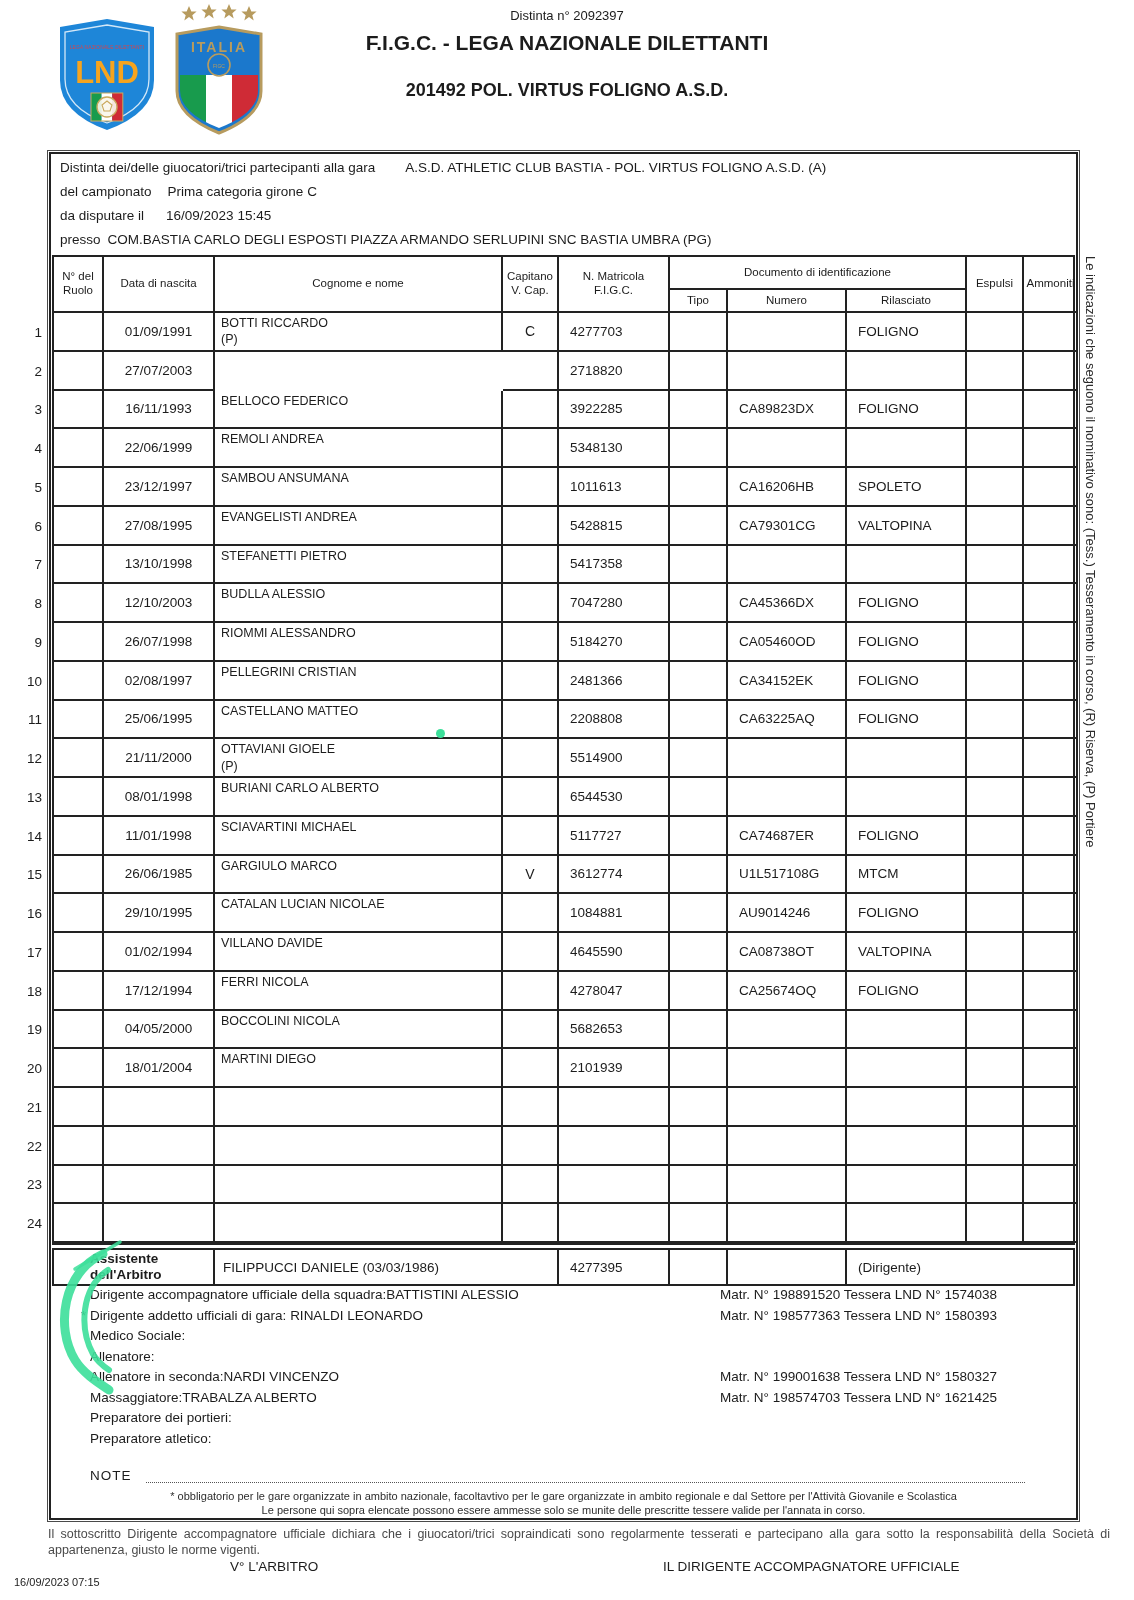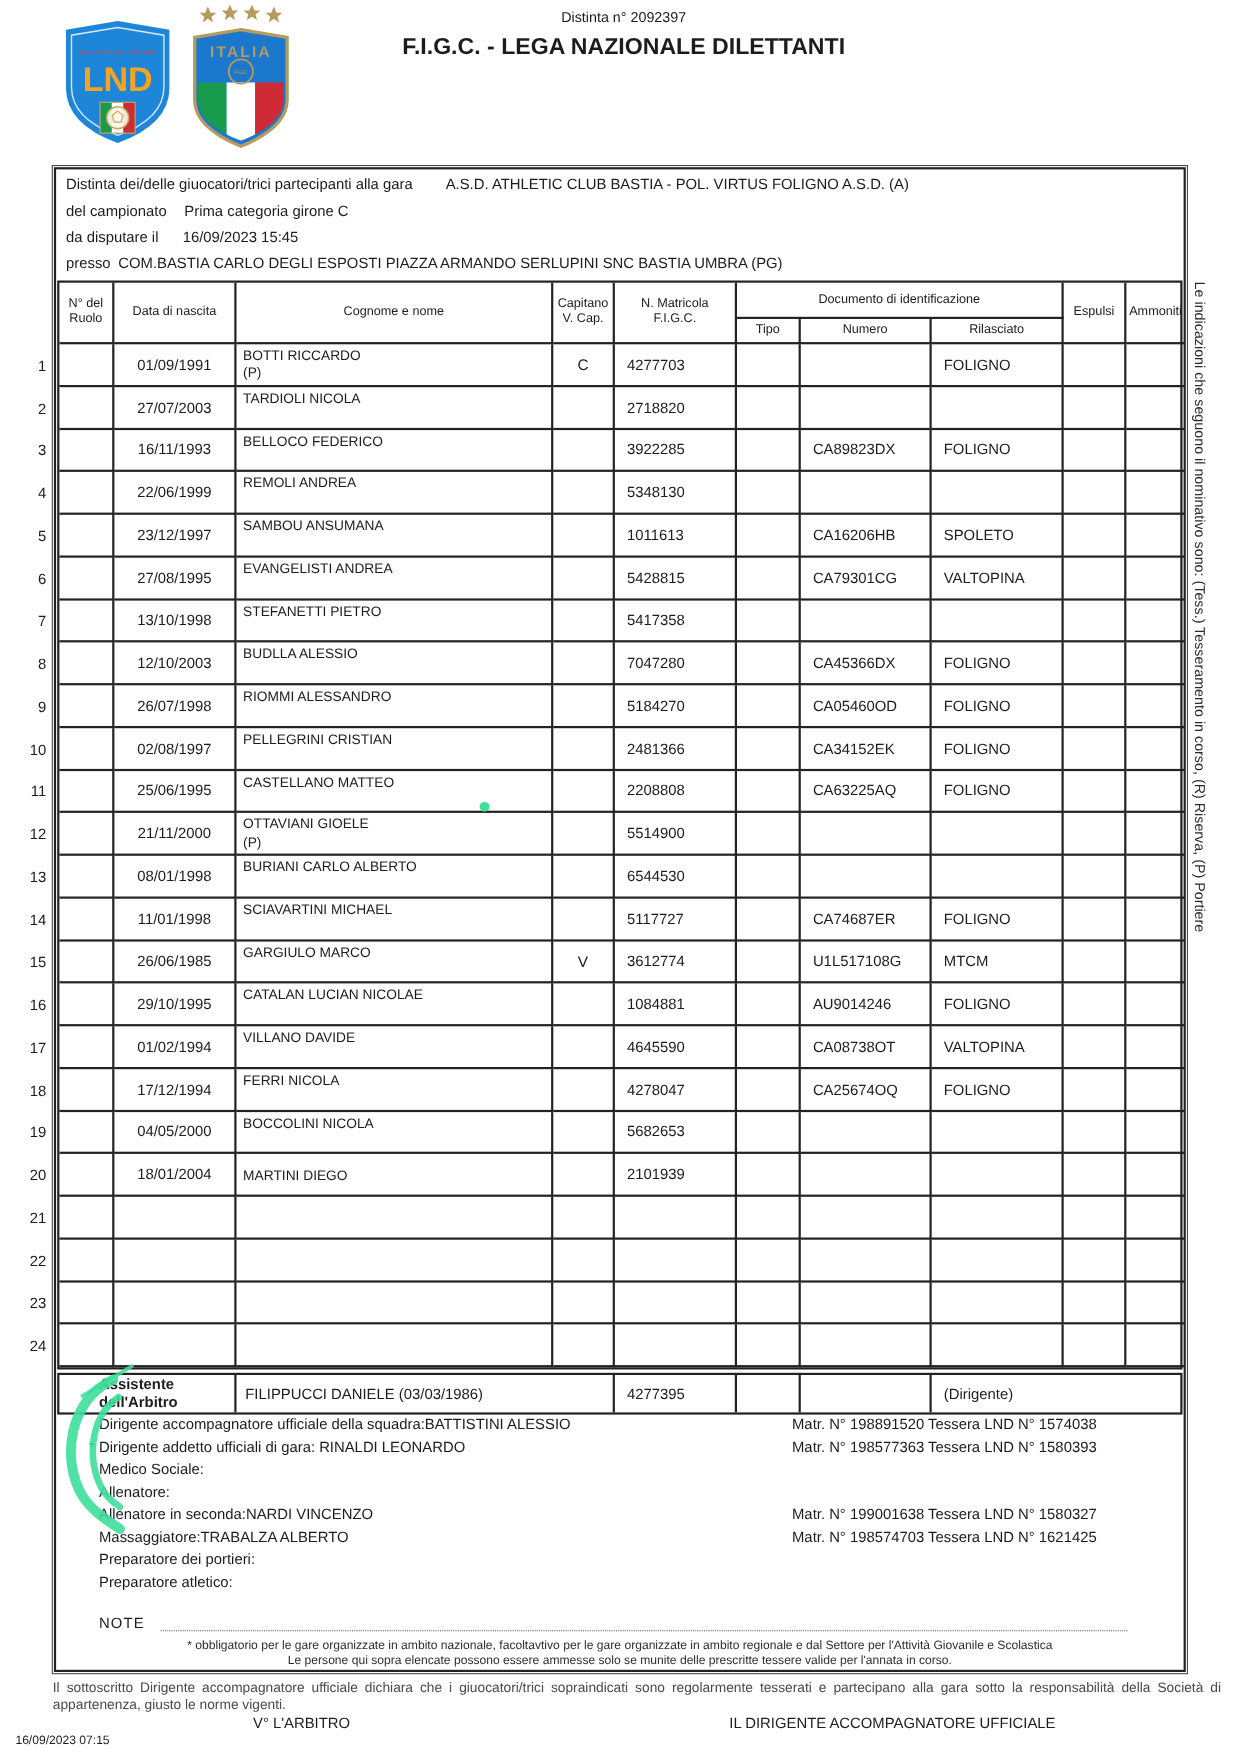--- a/index.html
+++ b/index.html
@@ -91,20 +91,21 @@
   .green-dot { position:absolute; left:436px; top:729px; width:9px; height:9px; border-radius:50%; }
   .scribble { position:absolute; left:45px; top:1232px; }
 </style>
 </head>
 <body>
 
 <div id="page">
 
   <div class="top-line">Distinta n° 2092397</div>
   <div class="fed-title">F.I.G.C. - LEGA NAZIONALE DILETTANTI</div>
+  <div class="club-title">201492 POL. VIRTUS FOLIGNO A.S.D.</div>
 
   <svg id="lnd-logo" class="logo" width="104" height="118" viewBox="0 0 104 118">
     <path d="M52 3 L99 11 V64 Q99 97 52 114 Q5 97 5 64 V11 Z" fill="#1e86d8"></path>
     <path d="M52 9 L94 16 V63 Q94 92 52 107 Q10 92 10 63 V16 Z" fill="none" stroke="#ffffff" stroke-opacity="0.8" stroke-width="1.3"></path>
     <text x="52" y="33" font-size="4.8" fill="#d8434a" text-anchor="middle" font-family="Liberation Sans, sans-serif" letter-spacing="0.2">LEGA NAZIONALE DILETTANTI</text>
     <text x="52" y="67" font-size="31" font-weight="bold" fill="#f6a41e" text-anchor="middle" font-family="Liberation Sans, sans-serif">LND</text>
     <g>
       <rect x="36" y="77" width="10.6" height="28" fill="#189b4d"></rect>
       <rect x="46.6" y="77" width="10.6" height="28" fill="#ffffff"></rect>
       <rect x="57.2" y="77" width="10.6" height="28" fill="#cf2b36"></rect>
@@ -177,23 +178,20 @@
       </div>
       <div class="bcell b-cap" style="grid-area: 3 / 4;">C</div>
       <div class="bcell b-matr" style="grid-area: 3 / 5;">4277703</div>
       <div class="bcell b-tipo" style="grid-area: 3 / 6;"></div>
       <div class="bcell b-numero" style="grid-area: 3 / 7;"></div>
       <div class="bcell b-rilasciato" style="grid-area: 3 / 8;">FOLIGNO</div>
       <div class="bcell b-espulsi" style="grid-area: 3 / 9;"></div>
       <div class="bcell b-ammoniti lastcol" style="grid-area: 3 / 10;"></div>
       <div class="bcell b-ruolo" style="grid-area: 4 / 1;"></div>
       <div class="bcell b-nascita" style="grid-area: 4 / 2;">27/07/2003</div>
-      <div class="bcell b-nome" style="grid-area: 4 / 3;">
-        <div>TARDIOLI NICOLA</div>
-      </div>
       <div class="bcell b-cap" style="grid-area: 4 / 4;"></div>
       <div class="bcell b-matr" style="grid-area: 4 / 5;">2718820</div>
       <div class="bcell b-tipo" style="grid-area: 4 / 6;"></div>
       <div class="bcell b-numero" style="grid-area: 4 / 7;"></div>
       <div class="bcell b-rilasciato" style="grid-area: 4 / 8;"></div>
       <div class="bcell b-espulsi" style="grid-area: 4 / 9;"></div>
       <div class="bcell b-ammoniti lastcol" style="grid-area: 4 / 10;"></div>
       <div class="bcell b-ruolo" style="grid-area: 5 / 1;"></div>
       <div class="bcell b-nascita" style="grid-area: 5 / 2;">16/11/1993</div>
       <div class="bcell b-nome" style="grid-area: 5 / 3;">
@@ -394,21 +392,21 @@
       </div>
       <div class="bcell b-cap" style="grid-area: 21 / 4;"></div>
       <div class="bcell b-matr" style="grid-area: 21 / 5;">5682653</div>
       <div class="bcell b-tipo" style="grid-area: 21 / 6;"></div>
       <div class="bcell b-numero" style="grid-area: 21 / 7;"></div>
       <div class="bcell b-rilasciato" style="grid-area: 21 / 8;"></div>
       <div class="bcell b-espulsi" style="grid-area: 21 / 9;"></div>
       <div class="bcell b-ammoniti lastcol" style="grid-area: 21 / 10;"></div>
       <div class="bcell b-ruolo" style="grid-area: 22 / 1;"></div>
       <div class="bcell b-nascita" style="grid-area: 22 / 2;">18/01/2004</div>
-      <div class="bcell b-nome" style="grid-area: 22 / 3; justify-content: center;">
+      <div class="bcell b-nome" style="grid-area: 22 / 3;">
         <div>MARTINI DIEGO</div>
       </div>
       <div class="bcell b-cap" style="grid-area: 22 / 4;"></div>
       <div class="bcell b-matr" style="grid-area: 22 / 5;">2101939</div>
       <div class="bcell b-tipo" style="grid-area: 22 / 6;"></div>
       <div class="bcell b-numero" style="grid-area: 22 / 7;"></div>
       <div class="bcell b-rilasciato" style="grid-area: 22 / 8;"></div>
       <div class="bcell b-espulsi" style="grid-area: 22 / 9;"></div>
       <div class="bcell b-ammoniti lastcol" style="grid-area: 22 / 10;"></div>
       <div class="bcell b-ruolo" style="grid-area: 23 / 1;"></div>

